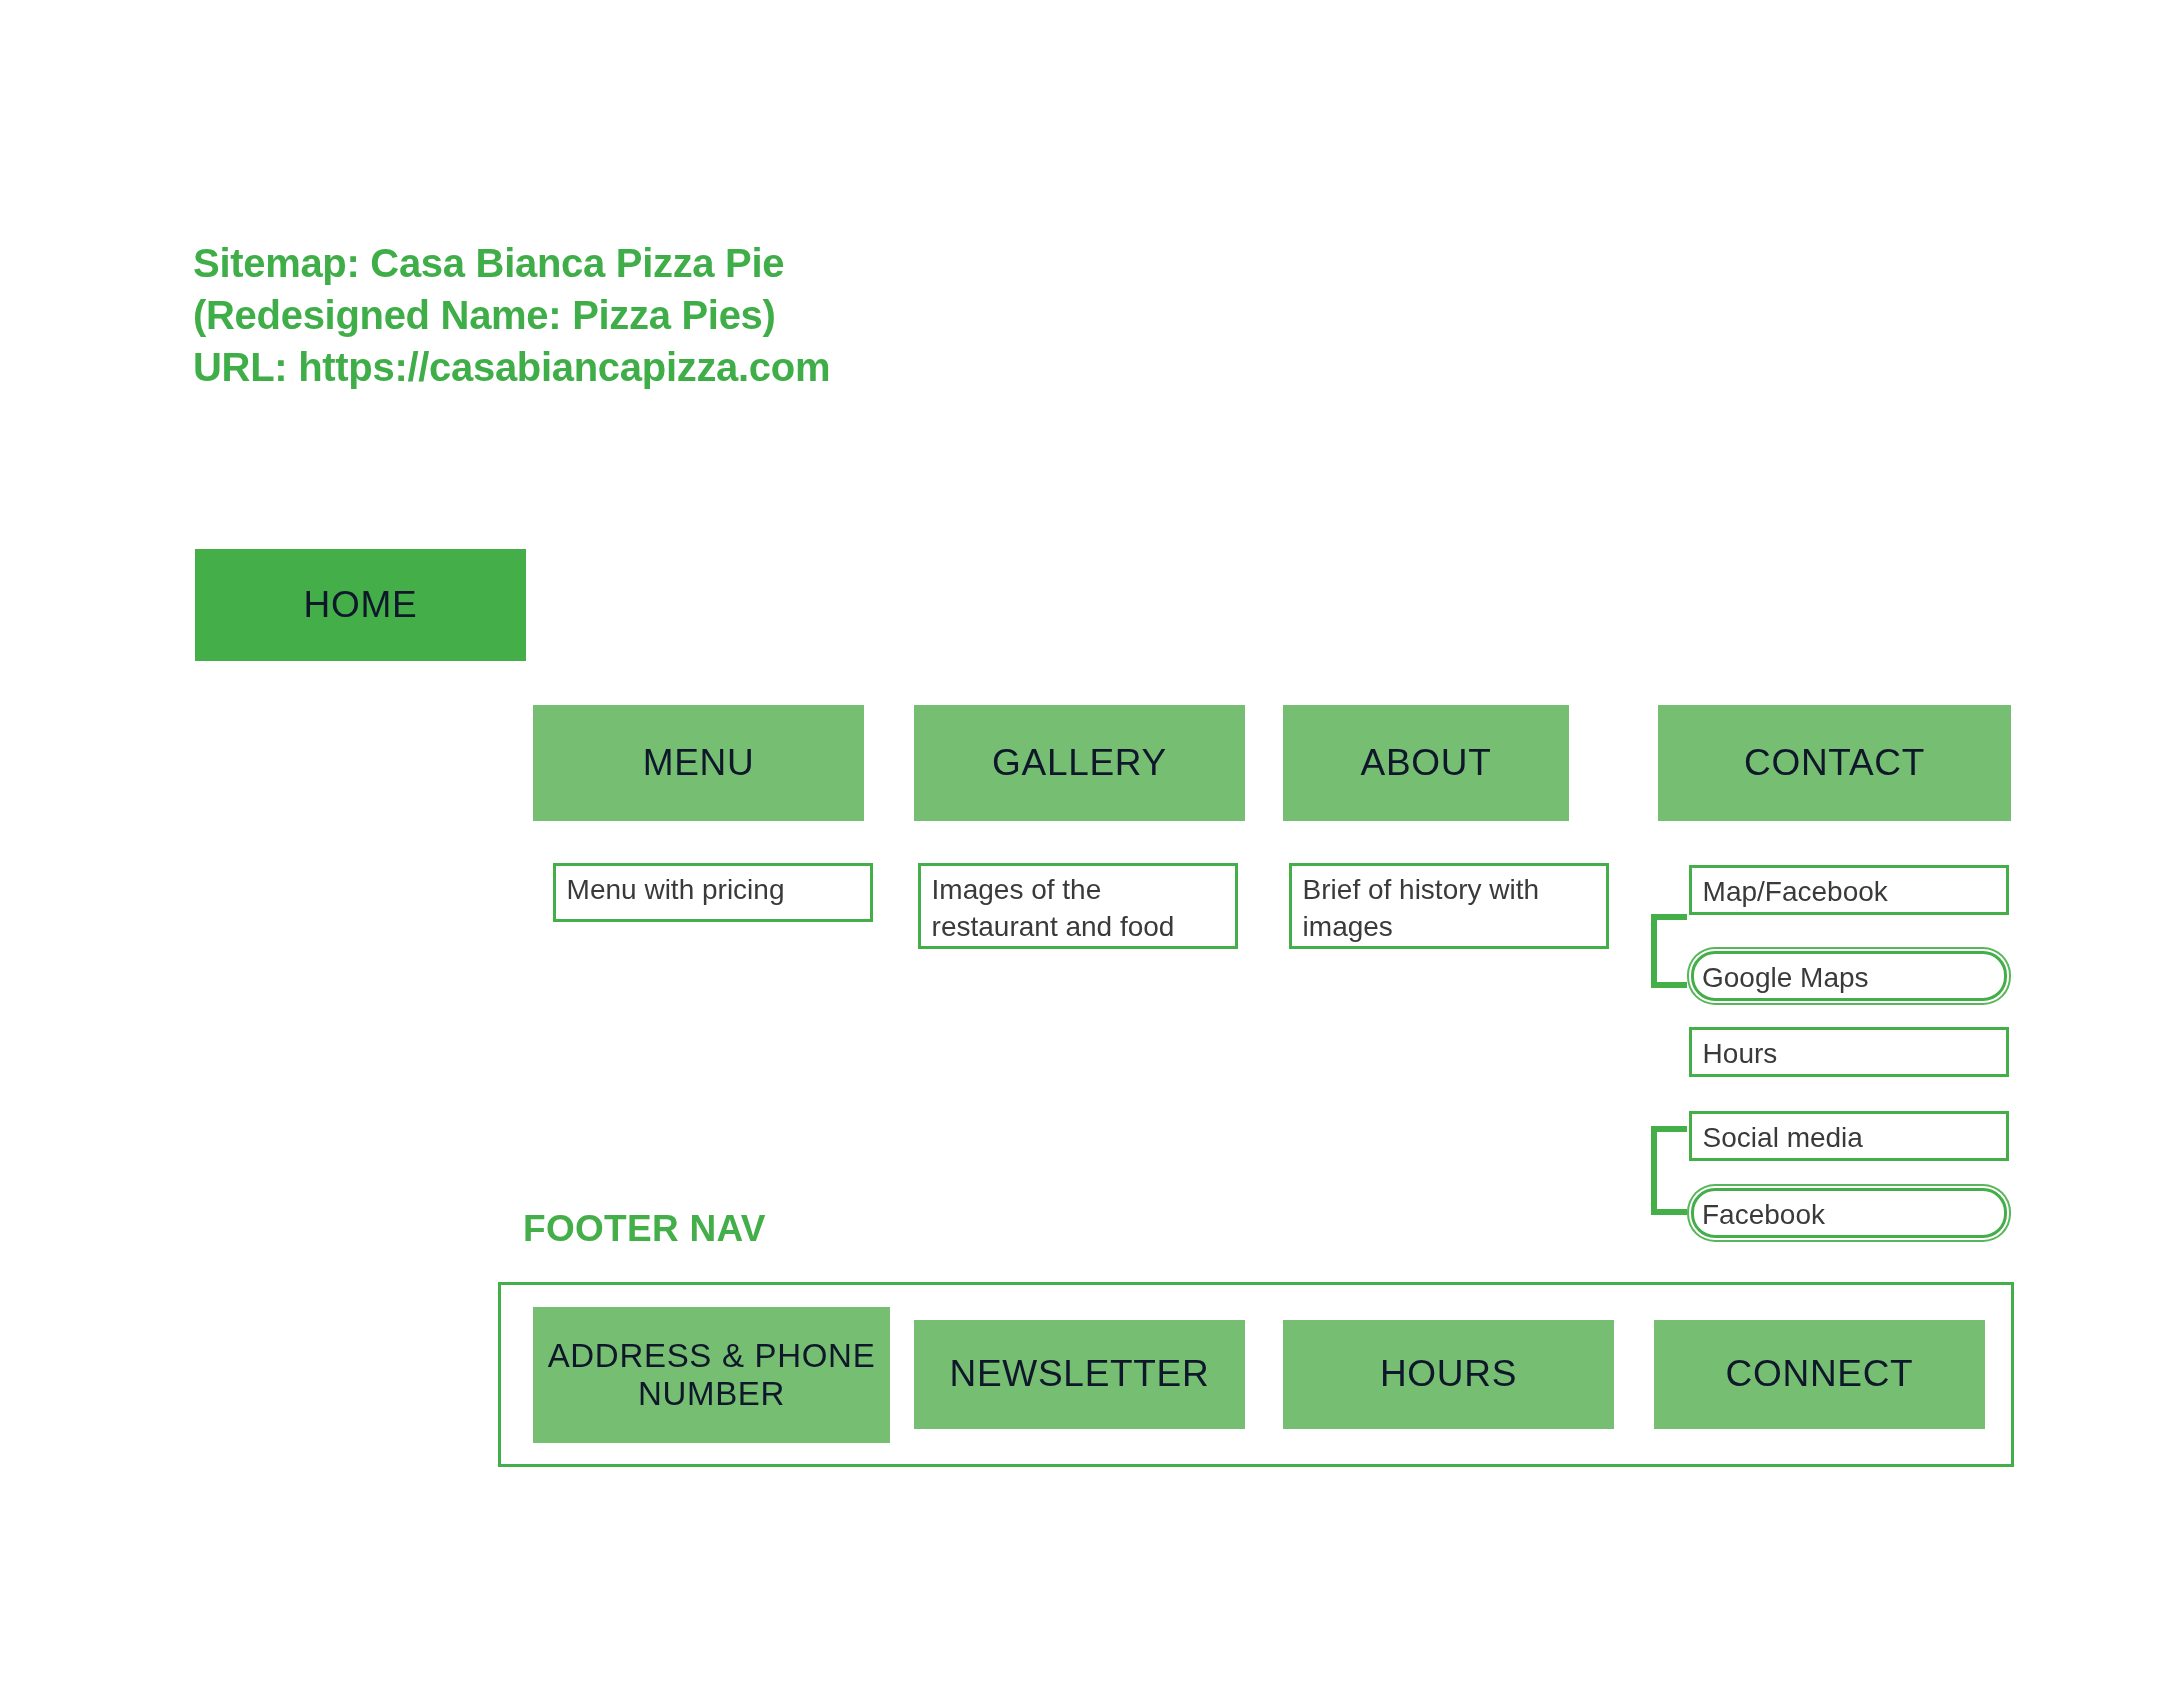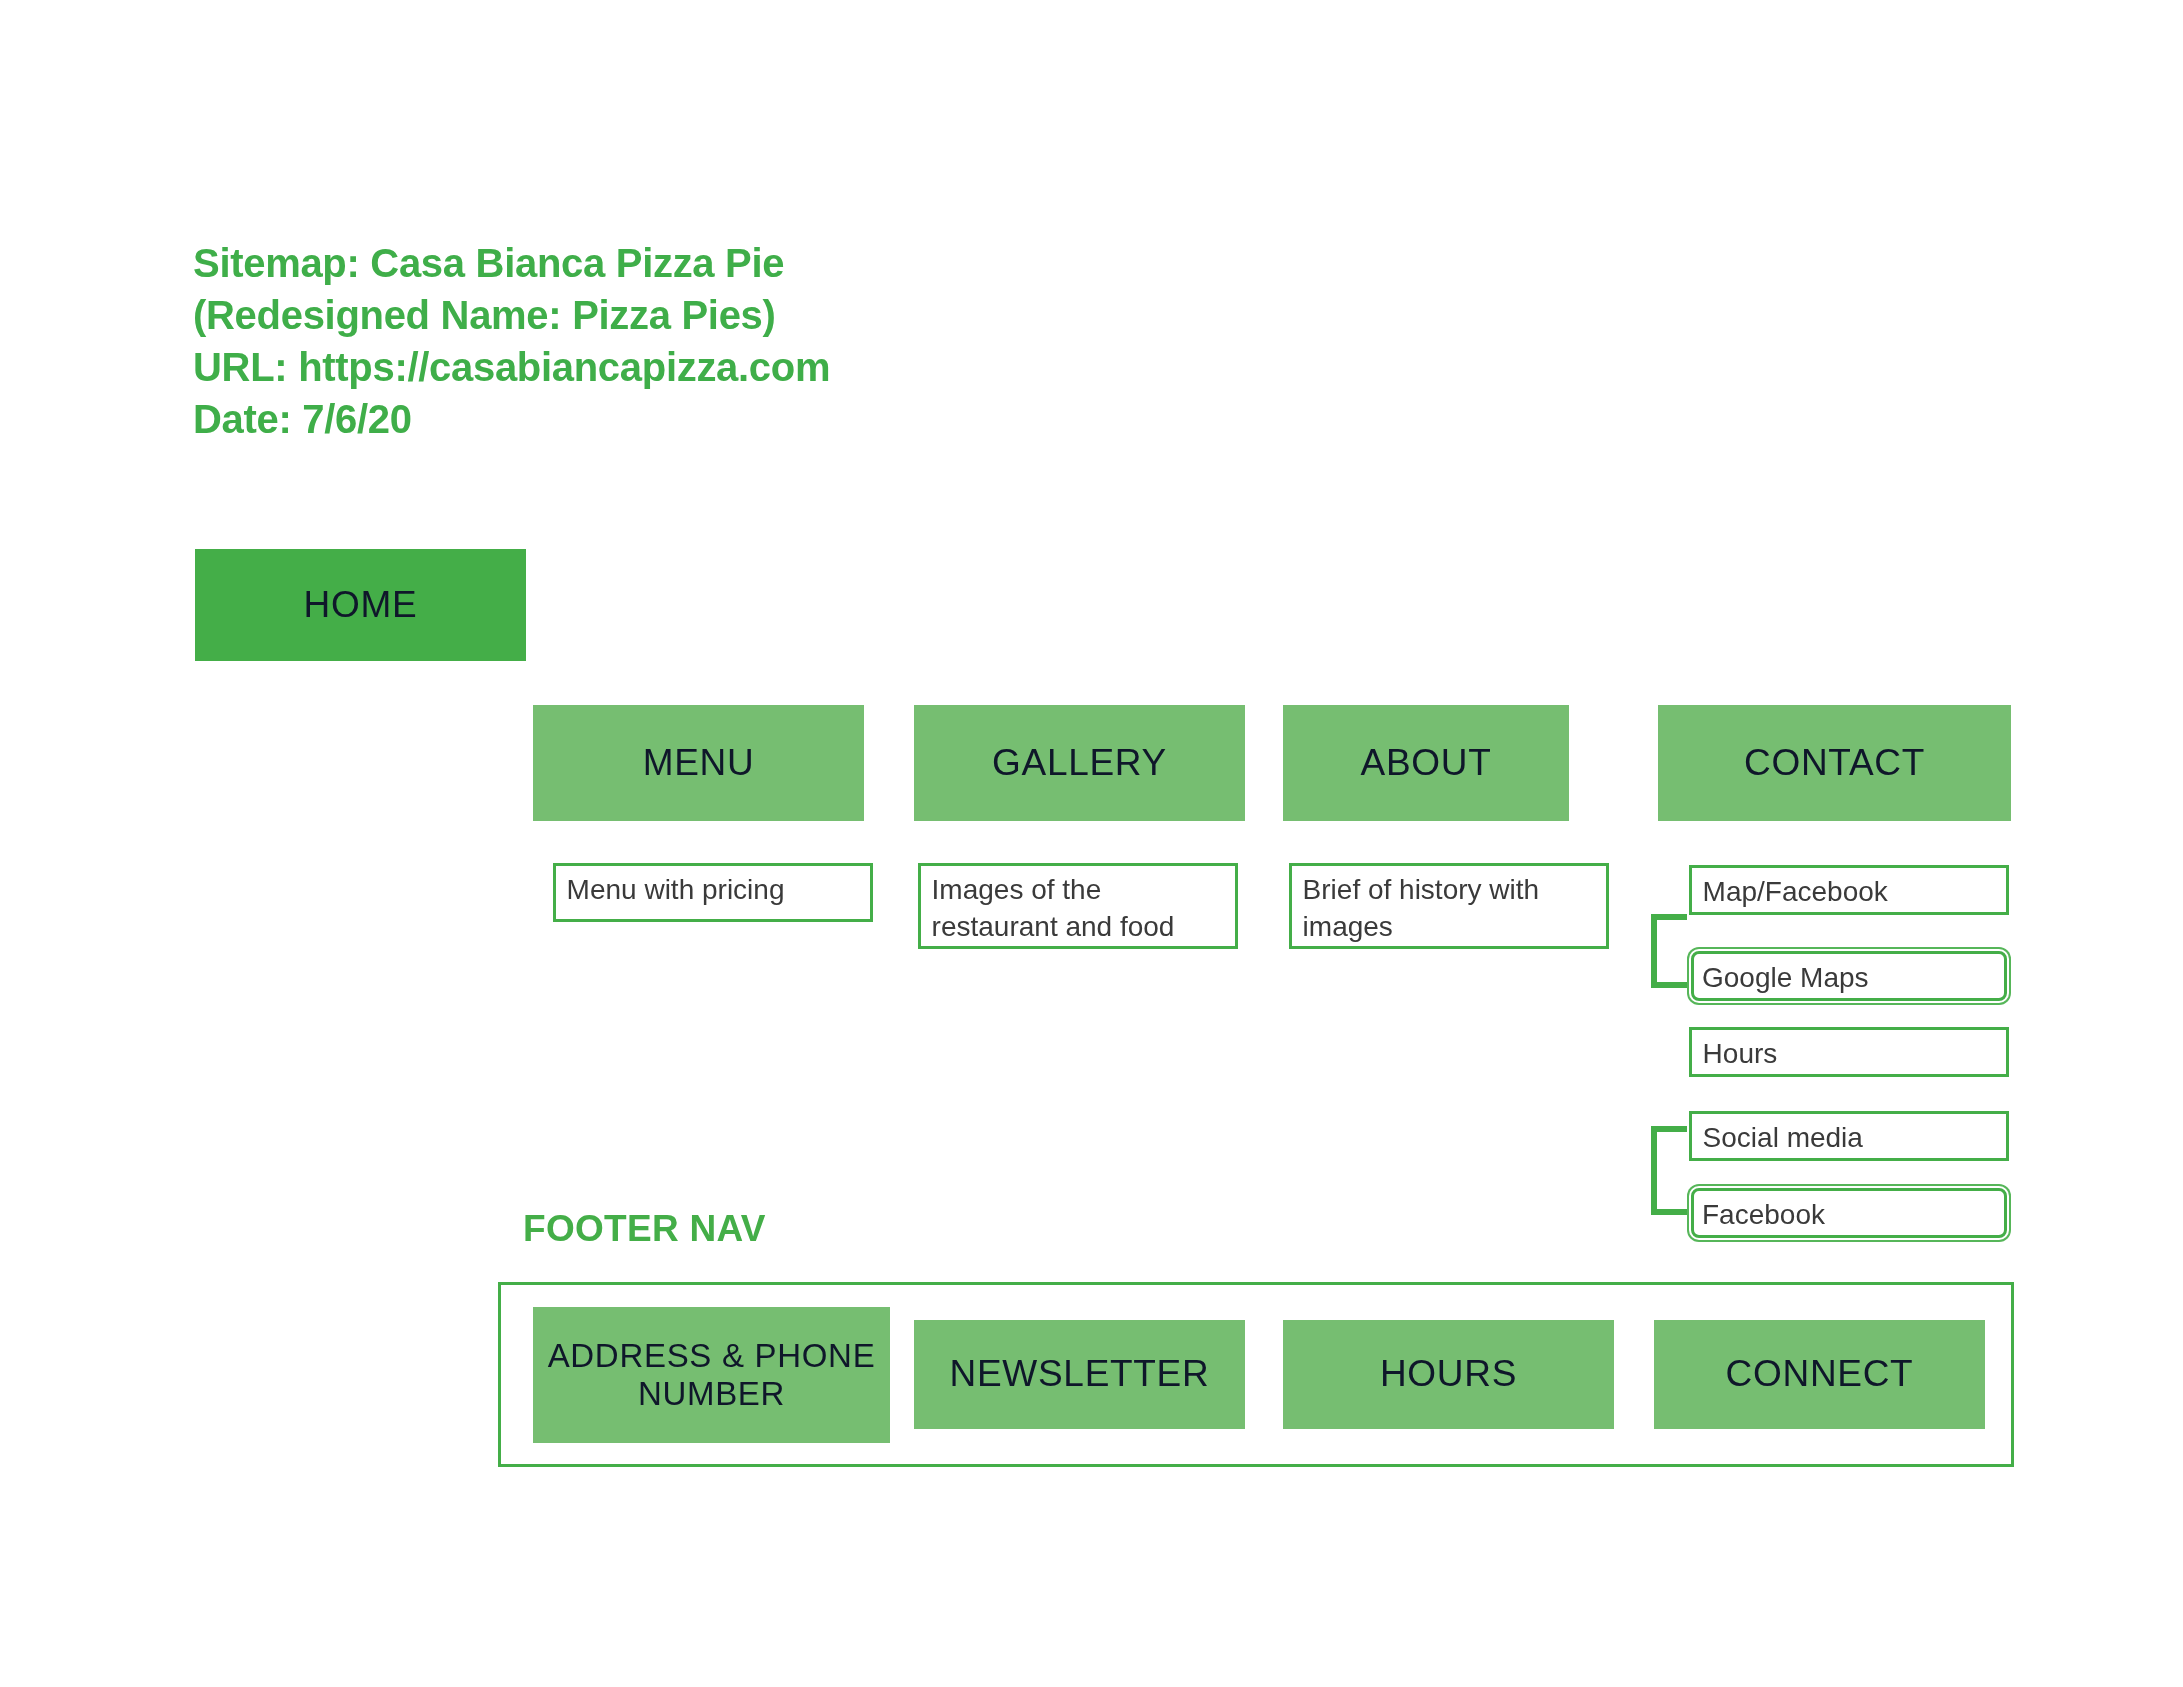--- a/index.html
+++ b/index.html
@@ -55,21 +55,21 @@
     background: #ffffff;
     border: 3.3px solid #44AE48;
     color: #3A3A3A;
     font-size: 28px;
     line-height: 37px;
     padding: 5.3px 9.3px 5.3px 10.6px;
     box-sizing: border-box;
     overflow: hidden;
   }
   .obox.rounded {
-    border-radius: 8px;
+    border-radius: 24px;
     box-shadow: 0 0 0 2px #ffffff, 0 0 0 4px #56B659;
     padding-left: 8px;
   }
 
   
   .bracket {
     position: absolute;
   }
   .bracket .vline {
     position: absolute;
@@ -110,21 +110,20 @@
     background: #ffffff;
   }
 </style>
 </head>
 <body>
 
 <div class="header-block">
   <div class="header-line">Sitemap: Casa Bianca Pizza Pie</div>
   <div class="header-line">(Redesigned Name: Pizza Pies)</div>
   <div class="header-line">URL: https://casabiancapizza.com</div>
-  <div class="header-line">Date: 7/6/20</div>
 </div>
 
 <div class="navbox" style="left:195px; top:549px; width:331px; height:112px;">HOME</div>
 
 <div class="navbox light" style="left:533px; top:705px; width:331px; height:116px;">MENU</div>
 
 <div class="navbox light" style="left:914px; top:705px; width:331px; height:116px;">GALLERY</div>
 
 <div class="navbox light" style="left:1283px; top:705px; width:286px; height:116px;">ABOUT</div>
 

